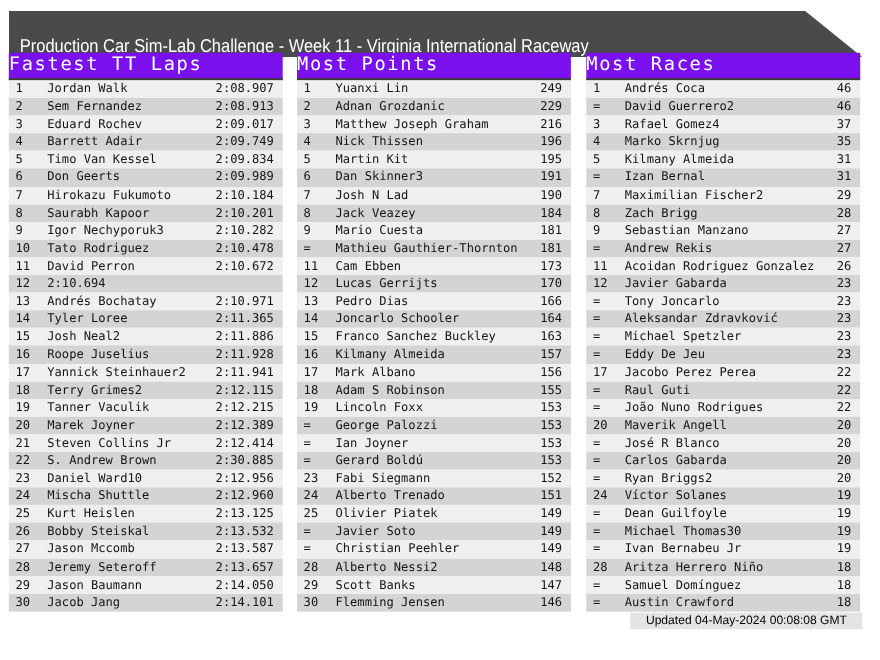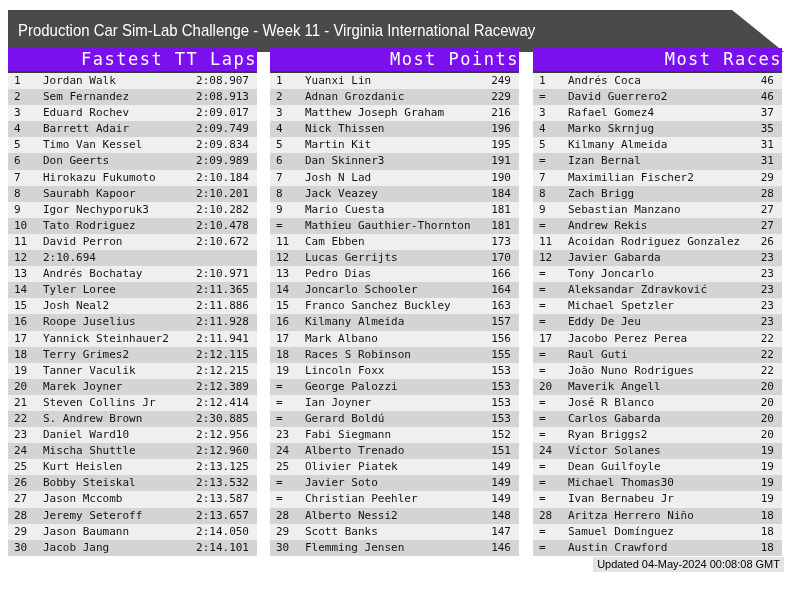--- a/index.html
+++ b/index.html
@@ -12,51 +12,51 @@
   html,body{margin:0;padding:0;}
   body{
     width:800px;height:600px;position:relative;overflow:hidden;
     background:#ffffff;
     font-family:"DejaVu Sans Mono", monospace;
   }
   .titlebar{
     position:absolute;left:8px;top:10px;width:776px;height:42px;
     background:var(--titlebar);
     clip-path:polygon(0 0, 724px 0, 776px 100%, 0 100%);
-    display:flex;align-items:center;
+    display:flex;align-items:flex-end;
   }
   .title-text{
     color:#ffffff;
     font-family:"Liberation Sans", sans-serif;
     font-size:17px;
     transform:scaleX(0.88);transform-origin:0 50%;
     margin-left:10px;white-space:nowrap;
   }
   .panel{position:absolute;top:48px;width:249px;}
   .panel-header{
     background:var(--accent);
-    color:#ffffff;height:23px;line-height:23px;text-align:right;
+    color:#ffffff;height:23px;line-height:23px;text-align:left;
     font-size:17px;letter-spacing:1.5px;
     border-bottom:2px solid #3a3a3a;
     white-space:nowrap;
   }
   .row{
     display:flex;height:16.1px;line-height:16.2px;font-size:11px;
     color:#141414;white-space:nowrap;
   }
   .row:nth-child(odd){background:var(--rowl);}
   .row:nth-child(even){background:var(--rowd);}
   .rank{flex:0 0 29px;padding-left:6px;overflow:hidden;}
   .name{flex:1 1 auto;overflow:hidden;}
   .value{flex:0 0 auto;padding-right:8px;text-align:right;}
   .footer{
     position:absolute;top:557px;right:16px;
     background:var(--footerbg);color:#000000;
     font-family:"Liberation Sans", sans-serif;
-    font-size:11px;line-height:13px;padding:1px 4px;white-space:nowrap;
+    font-size:11px;line-height:13px;padding:1px 14px;white-space:nowrap;
   }
 </style>
 </head>
 <body>
 
 <div class="titlebar">
   <span class="title-text">Production Car Sim-Lab Challenge - Week 11 - Virginia International Raceway</span>
 </div>
 
 <div class="panel" style="left:8px">
@@ -297,21 +297,21 @@
         <span class="name">Kilmany Almeida</span>
         <span class="value">157</span>
       </div>
       <div class="row">
         <span class="rank">17</span>
         <span class="name">Mark Albano</span>
         <span class="value">156</span>
       </div>
       <div class="row">
         <span class="rank">18</span>
-        <span class="name">Races S Robinson</span>
+        <span class="name">Adam S Robinson</span>
         <span class="value">155</span>
       </div>
       <div class="row">
         <span class="rank">19</span>
         <span class="name">Lincoln Foxx</span>
         <span class="value">153</span>
       </div>
       <div class="row">
         <span class="rank">=</span>
         <span class="name">George Palozzi</span>

